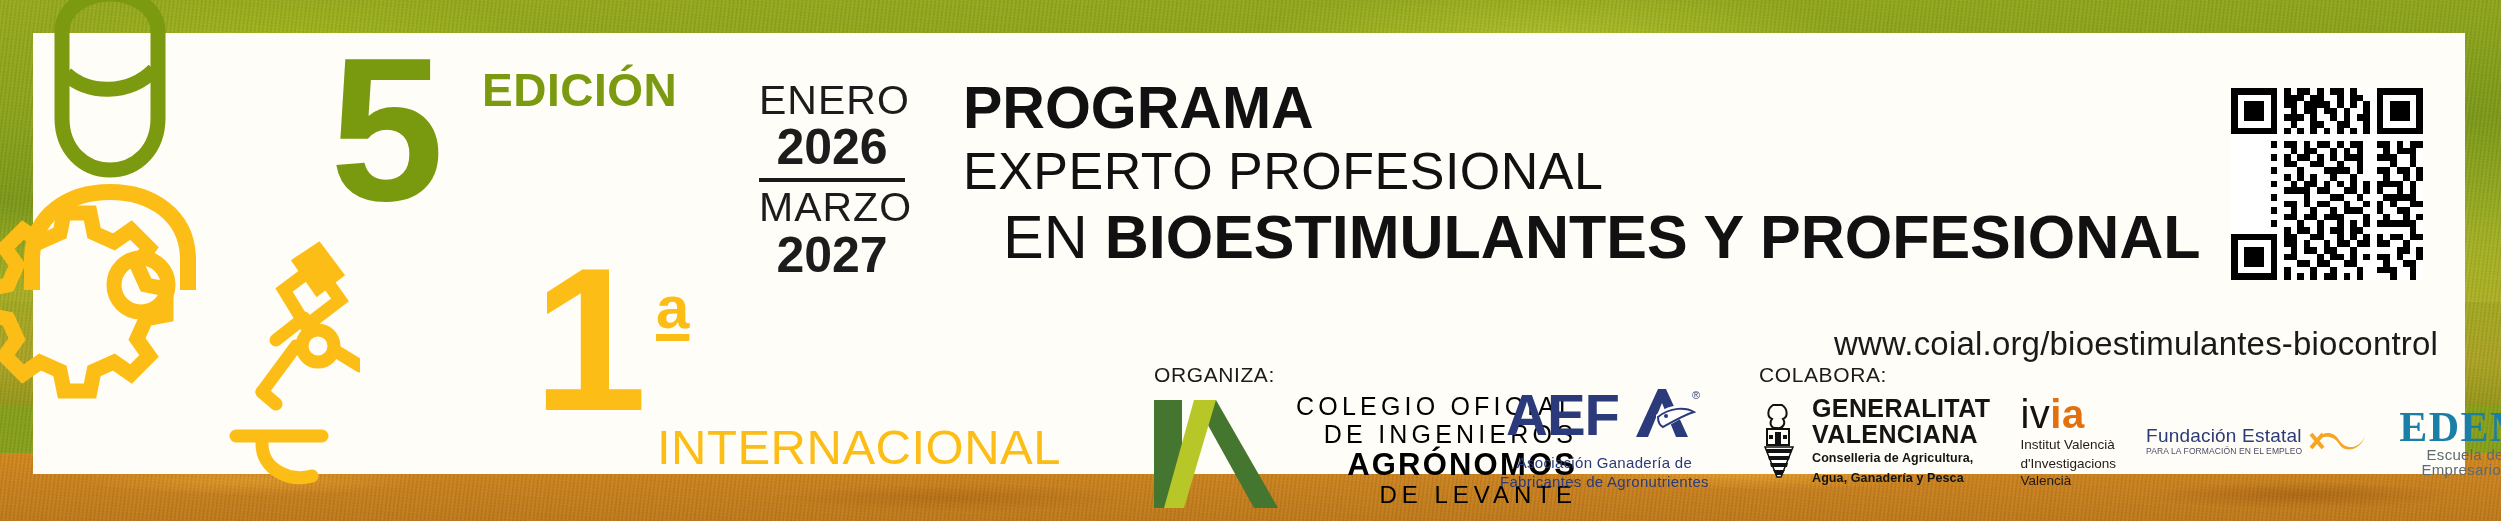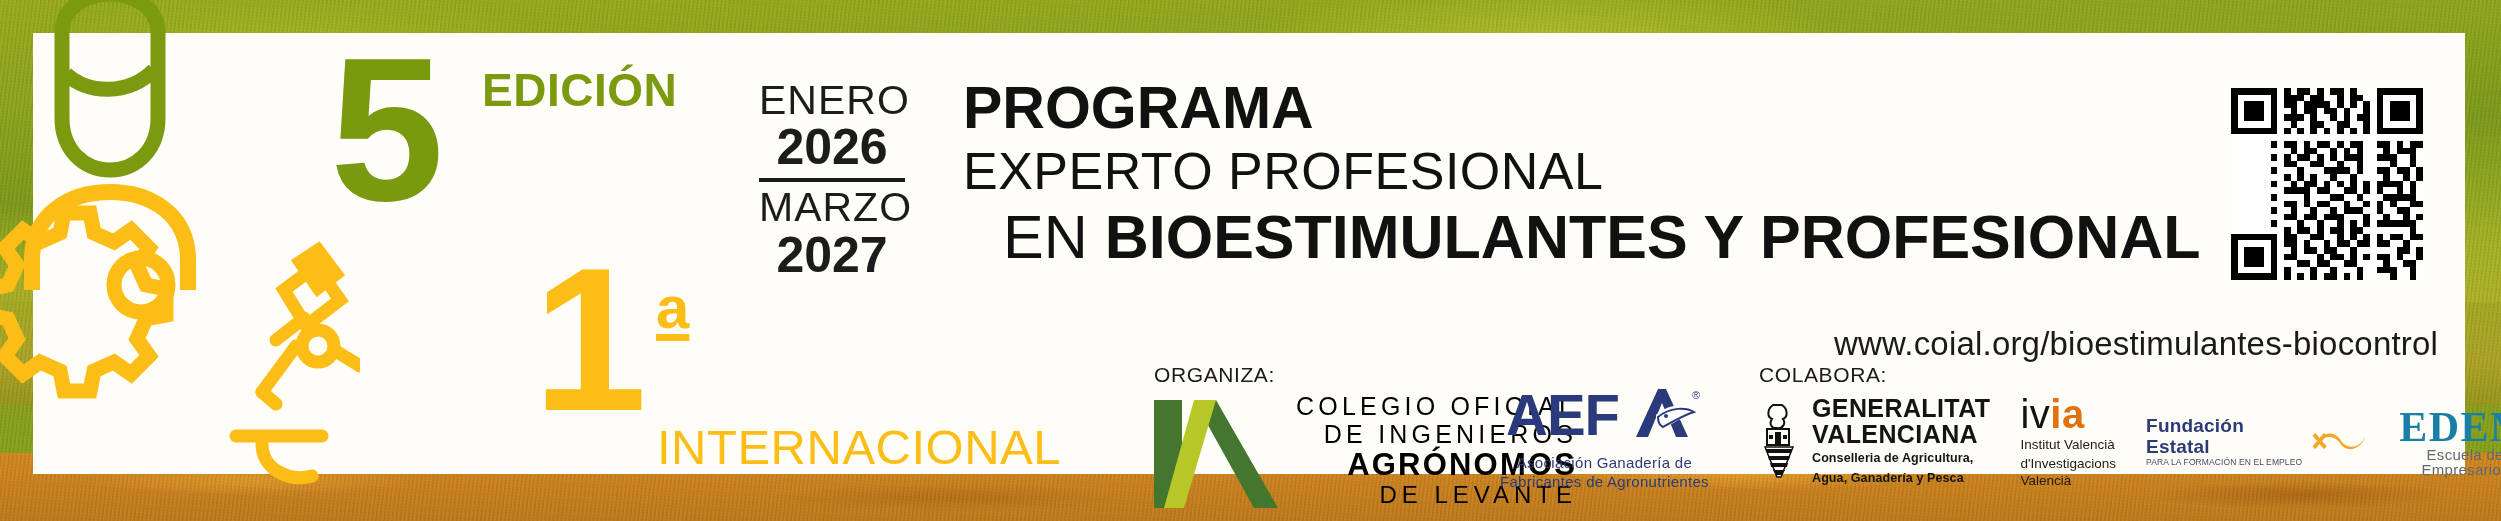--- a/index.html
+++ b/index.html
@@ -137,21 +137,21 @@
   .gv-l1,.gv-l2{font-size:25px;font-weight:700;letter-spacing:.4px;}
   .gv-sub{font-size:12.5px;font-weight:700;line-height:1.25;margin-top:4px;letter-spacing:.1px;}
 
   .ivia-block{line-height:1.05;}
   .ivia-word{font-size:40px;font-weight:400;color:#17120f;letter-spacing:.5px;}
   .ivia-word .a{color:#e2700f;font-weight:700;}
   .ivia-sub{font-size:13.5px;color:#221a14;line-height:1.3;margin-top:1px;}
 
   .fe-block{display:flex;align-items:center;gap:7px;}
   .fe-text{line-height:1.1;}
-  .fe-l1{font-size:19px;font-weight:700;color:#2c3a77;letter-spacing:.2px;}
+  .fe-l1{font-size:19px;font-weight:400;color:#2c3a77;letter-spacing:.2px;}
   .fe-l2{font-size:8.5px;color:#4a4a66;letter-spacing:.1px;white-space:nowrap;}
 
   .edem-block{text-align:center;line-height:1.05;}
   .edem-word{font-size:42px;font-weight:700;color:#1a7fa6;font-family:"Liberation Serif", serif;letter-spacing:1.5px;}
   .edem-sub{font-size:15px;color:#5d6a70;letter-spacing:.3px;margin-top:-2px;}
 </style>
 </head>
 <body>
 
 <div id="banner">

